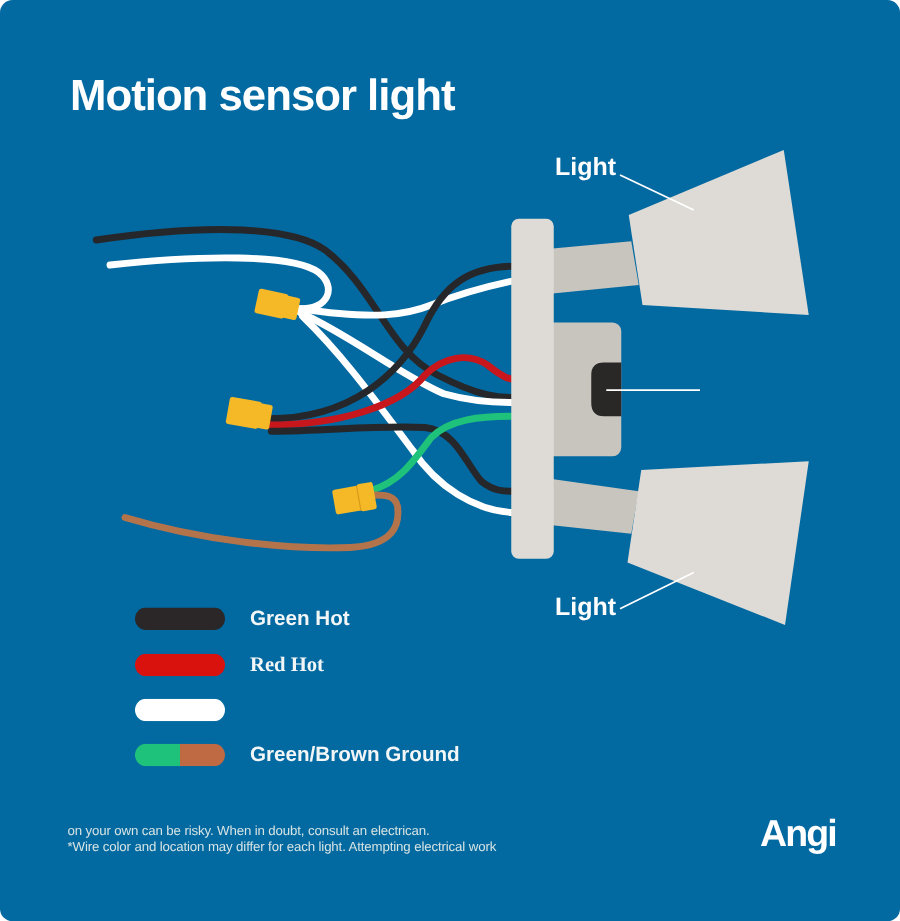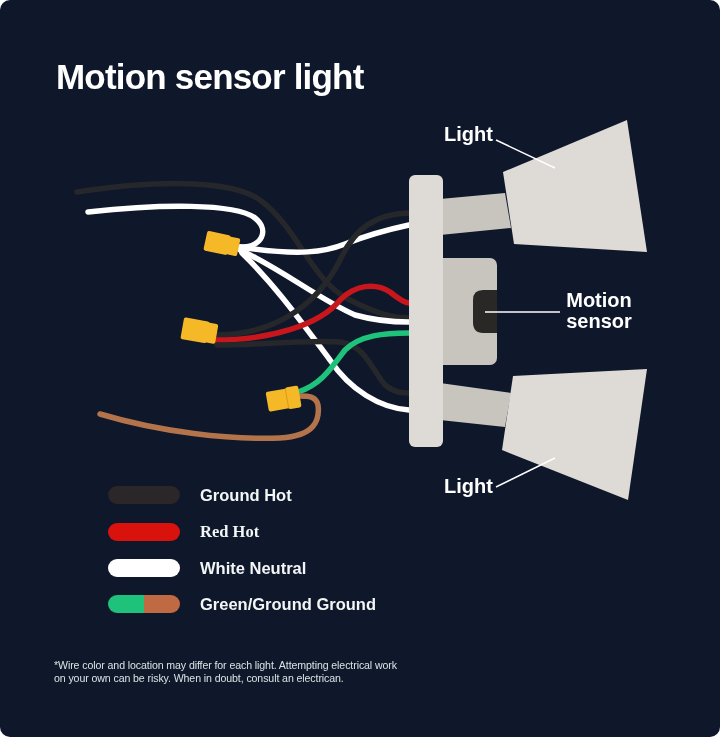--- a/index.html
+++ b/index.html
@@ -1,17 +1,17 @@
 <!DOCTYPE html>
 <html><head>
 <meta charset="utf-8">
 <style>
   html, body { margin:0; padding:0; }
   body { width:720px; height:737px; background:#ffffff; overflow:hidden; font-family:"Liberation Sans", sans-serif; }
-  .card { position:absolute; left:0; top:0; width:720px; height:737px; background:#0f172a; border-radius:10px; overflow:hidden; }
+  .card { position:absolute; left:0; top:0; width:720px; height:737px; background:#0369a1; border-radius:10px; overflow:hidden; }
   .title { position:absolute; left:56px; top:56px; margin:0; color:#ffffff; font-family:"Liberation Sans", sans-serif; font-weight:700; font-size:35px; letter-spacing:-0.8px; line-height:42px; }
   svg.diagram { position:absolute; left:0; top:0; }
   .label { position:absolute; color:#ffffff; font-weight:700; font-size:20px; line-height:21px; font-family:"Liberation Sans", sans-serif; }
   .label.center { text-align:center; }
   .legend { position:absolute; left:108px; top:484px; }
   .legend-row { position:absolute; left:0; height:20px; width:320px; }
   .swatch { position:absolute; left:0; top:2px; width:72px; height:18px; border-radius:9px; overflow:hidden; display:flex; }
   .swatch span { flex:1; height:100%; }
   .legend-text { position:absolute; left:92px; top:0; color:#f3f6f6; font-weight:700; font-size:16.5px; line-height:22px; white-space:nowrap; }
   .disclaimer { position:absolute; left:54px; top:659px; width:420px; color:#d7e4e4; font-size:10.6px; line-height:13px; letter-spacing:-0.1px; }
@@ -73,51 +73,47 @@
     <path d="M497,290 L483,290 Q473,290 473,300 L473,322 Q473,333 483,333 L497,333 Z" fill="#2a2727"></path>
 
     <rect x="409" y="175" width="34" height="272" rx="6" fill="#dedbd6"></rect>
 
     <line x1="496" y1="140" x2="555" y2="168" stroke="#ffffff" stroke-width="1.4"></line>
     <line x1="485" y1="312" x2="560" y2="312" stroke="#ffffff" stroke-width="1.4"></line>
     <line x1="496" y1="487" x2="555" y2="458" stroke="#ffffff" stroke-width="1.4"></line>
   </svg>
 
   <div class="label" style="left:444px; top:124px;">Light</div>
-  <div class="label center" style="left:560px; top:290px; width:78px;">
-    <div>Motion</div>
-    <div>sensor</div>
-  </div>
   <div class="label" style="left:444px; top:476px;">Light</div>
 
   <div class="legend">
     <div class="legend-row" style="top:0px;">
       <div class="swatch">
           <span style="background:#2b2627"></span>
         </div>
-      <div class="legend-text">Ground Hot</div>
+      <div class="legend-text">Green Hot</div>
     </div>
     <div class="legend-row" style="top:37px;font-family:Liberation Serif, serif;">
       <div class="swatch">
           <span style="background:#d9120e"></span>
         </div>
       <div class="legend-text">Red Hot</div>
     </div>
     <div class="legend-row" style="top:73px;">
       <div class="swatch">
           <span style="background:#ffffff"></span>
         </div>
-      <div class="legend-text">White Neutral</div>
     </div>
     <div class="legend-row" style="top:109px;">
       <div class="swatch">
           <span style="background:#1fc27a"></span>
           <span style="background:#bf6a42"></span>
         </div>
-      <div class="legend-text">Green/Ground Ground</div>
+      <div class="legend-text">Green/Brown Ground</div>
     </div>
   </div>
 
   <div class="disclaimer">
+    <div>on your own can be risky. When in doubt, consult an electrican.</div>
     <div>*Wire color and location may differ for each light. Attempting electrical work</div>
-    <div>on your own can be risky. When in doubt, consult an electrican.</div>
   </div>
+  <div class="logo">Angi</div>
 </div>
 
 </body></html>

